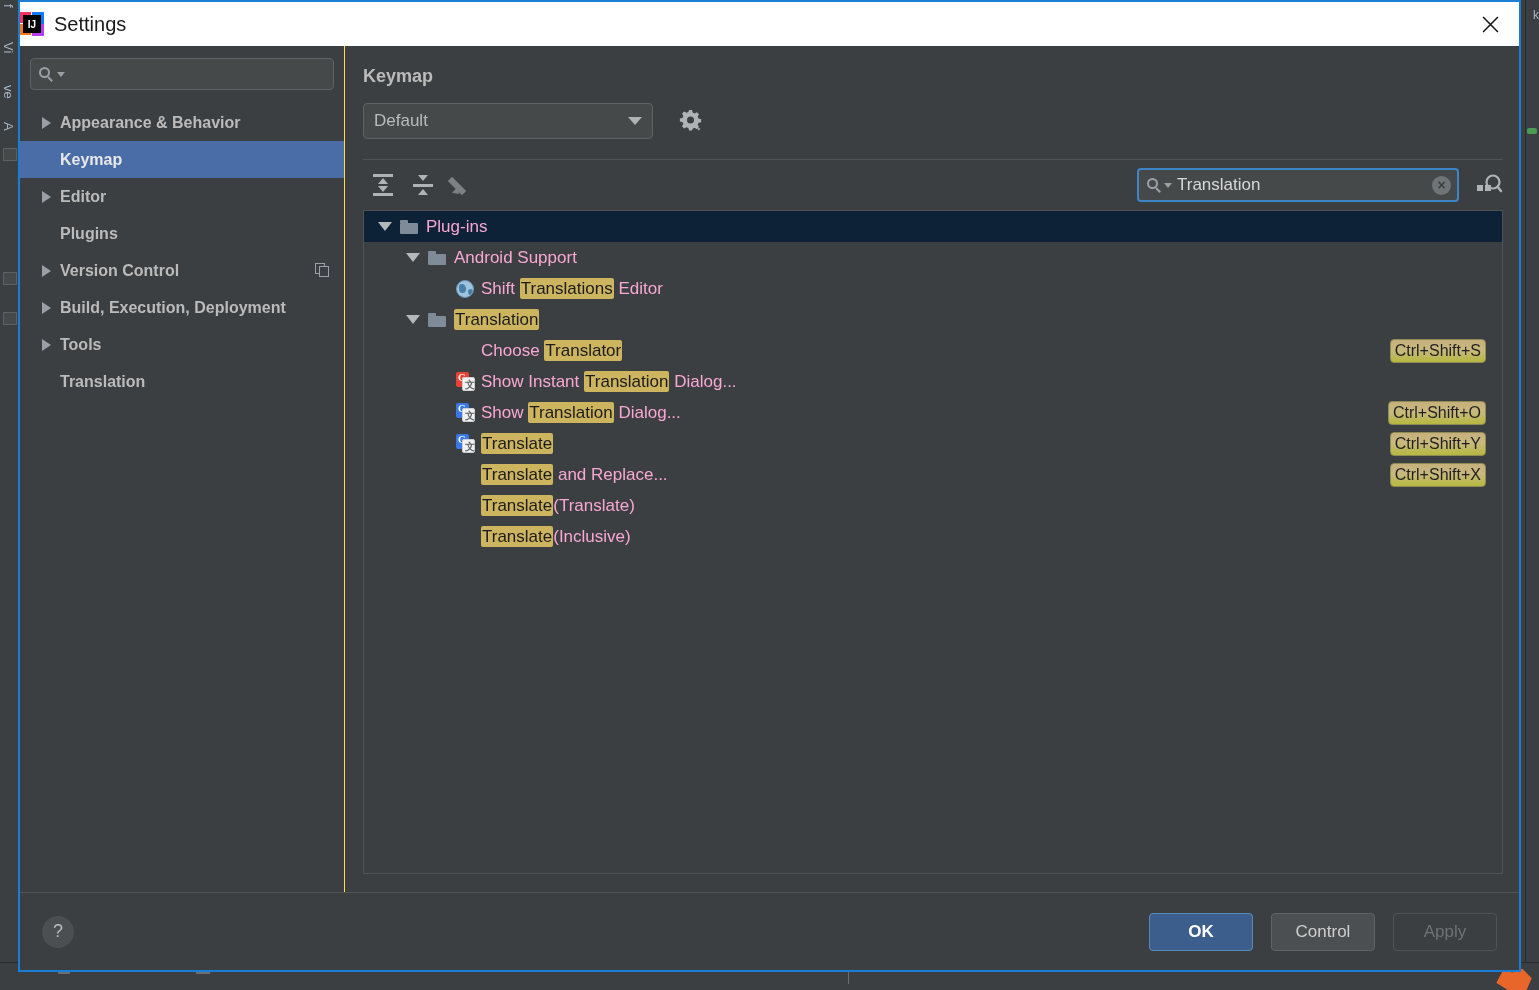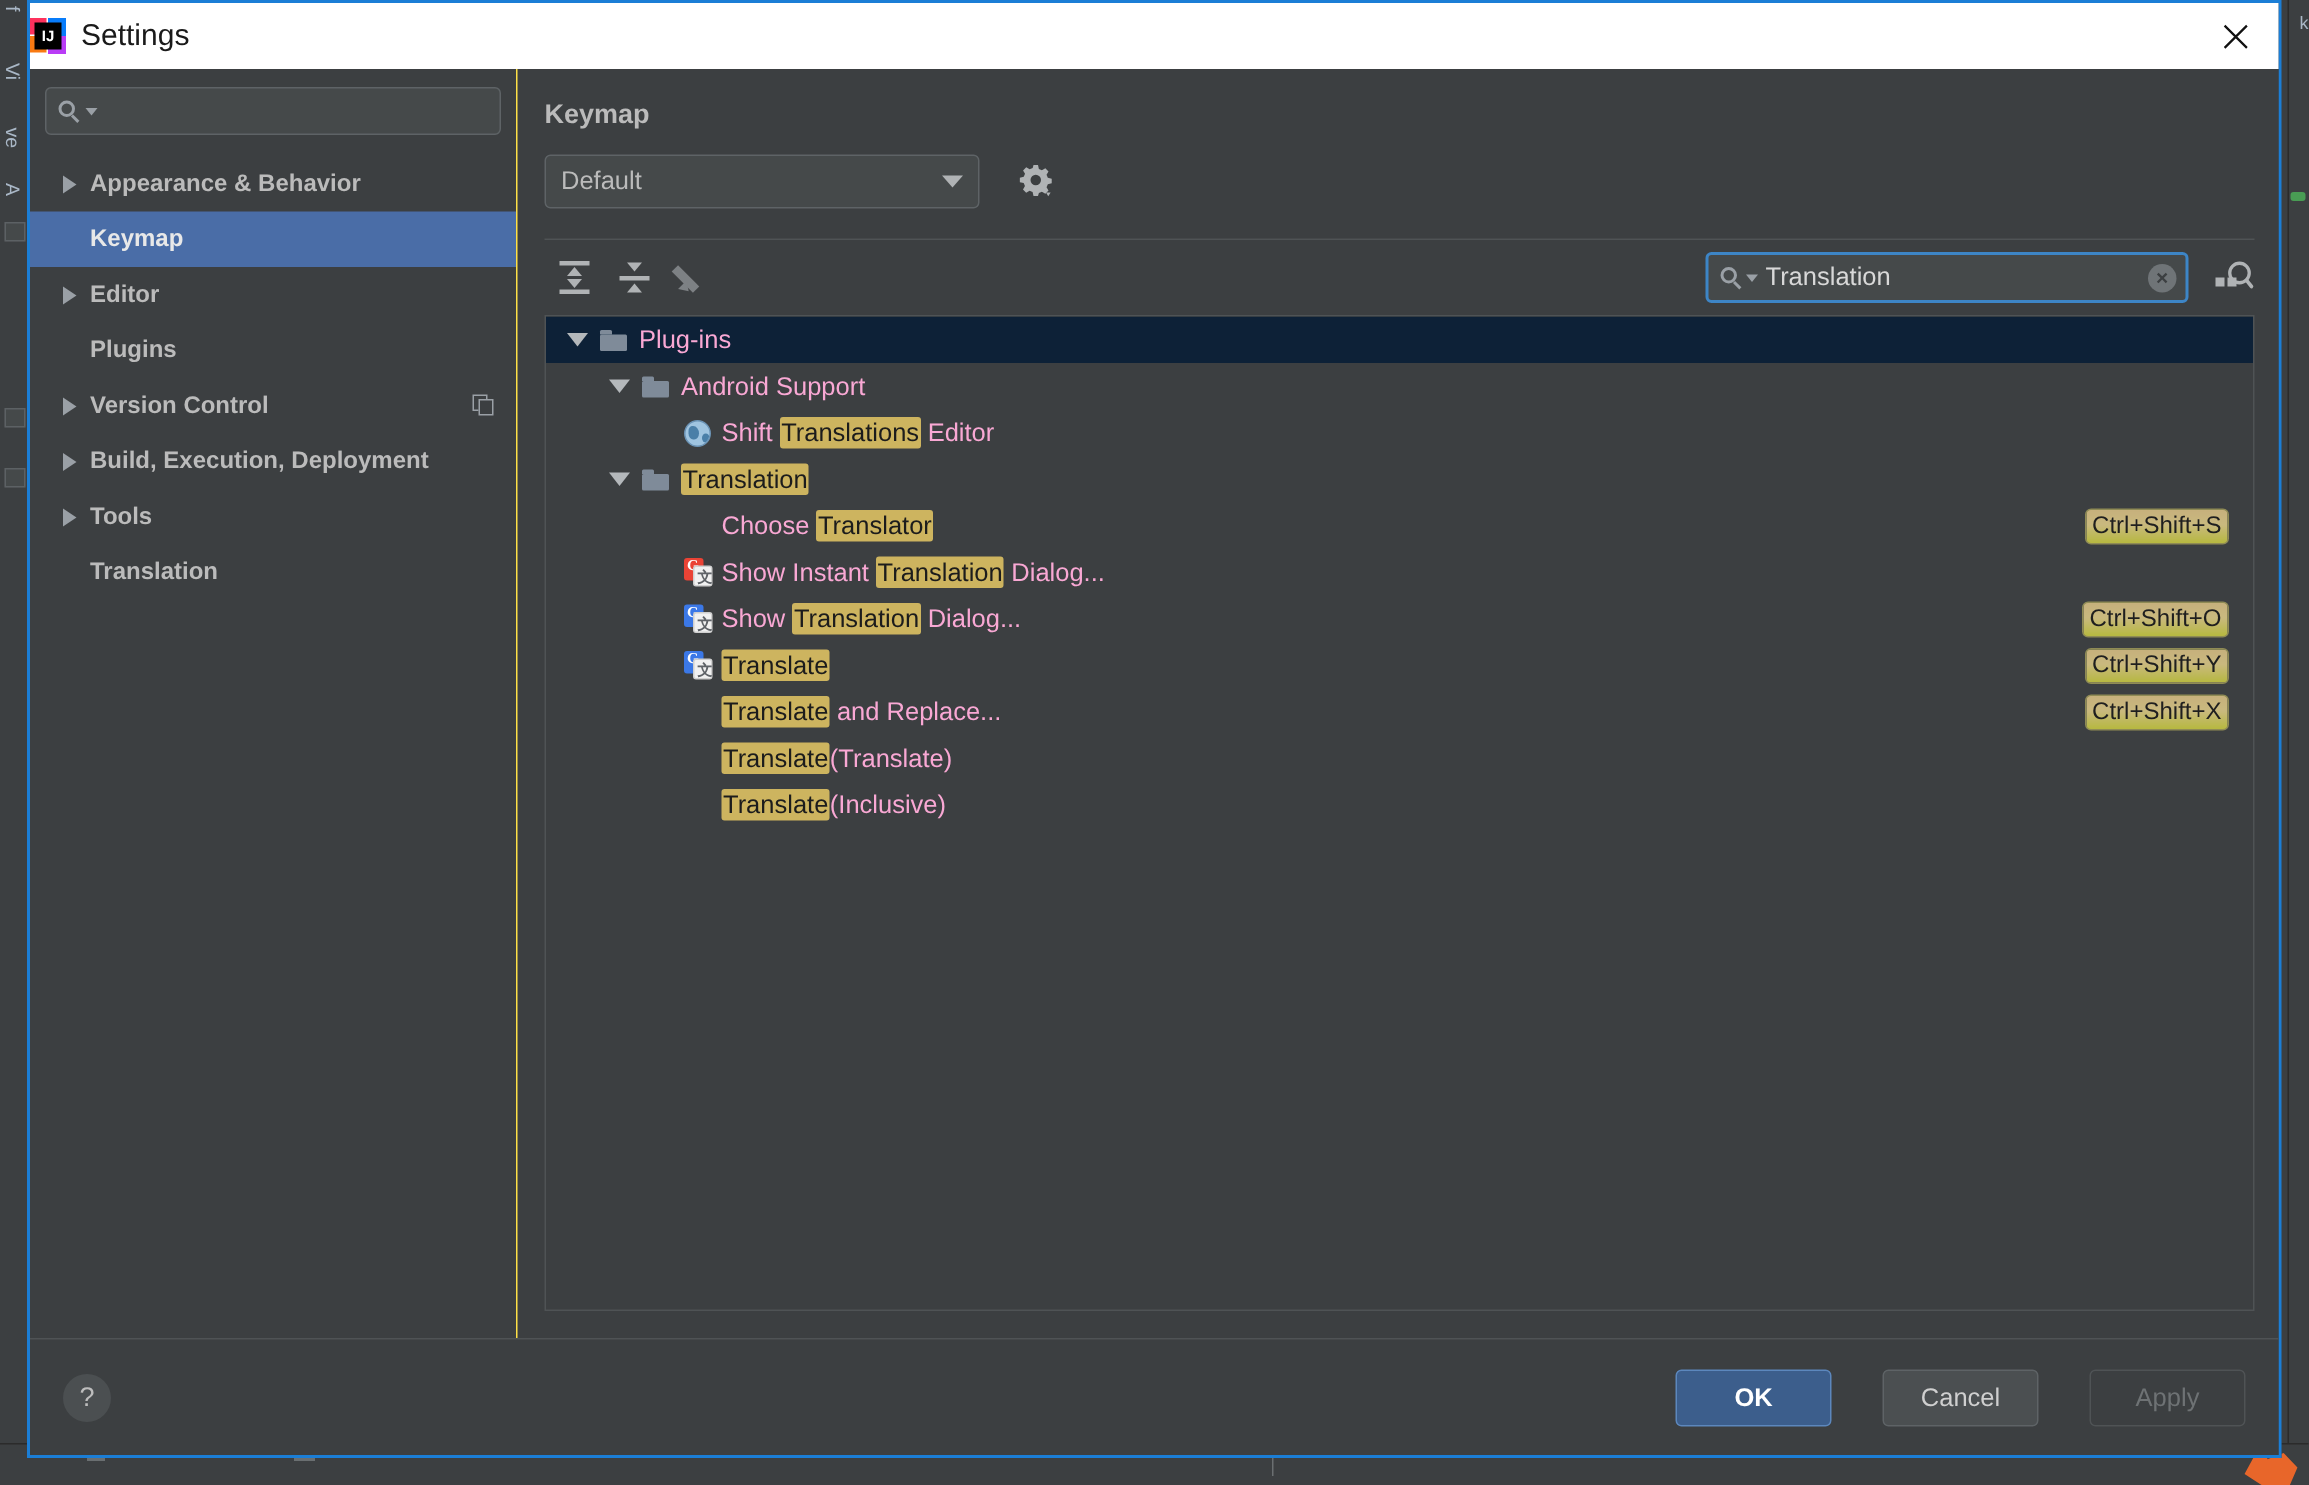--- a/index.html
+++ b/index.html
@@ -256,21 +256,21 @@
   
   #footer {
     flex: 0 0 auto; height: 78px; border-top: 1px solid #4f5355;
     display: flex; align-items: center; padding: 0 22px; background: #3c3f41;
   }
   #help-btn {
     width: 32px; height: 32px; border-radius: 50%; background: #4b4f51;
     color: #bdbdbd; font-size: 18px; display: flex; align-items: center;
     justify-content: center; cursor: pointer;
   }
-  .fbtns { margin-left: auto; display: flex; gap: 34px; }
+  .fbtns { margin-left: auto; display: flex; gap: 18px; }
   .fbtn {
     min-width: 104px; height: 38px; border-radius: 4px;
     display: flex; align-items: center; justify-content: center;
     font-size: 17px; cursor: pointer; padding: 0 16px;
   }
   .fbtn.primary { background: #3c5e8c; border: 1px solid #5c87bd; color: #ffffff; font-weight: bold; }
   .fbtn.normal  { background: #4b4f51; border: 1px solid #5e6366; color: #cfcfcf; }
   .fbtn.disabled { background: #3c3f41; border: 1px solid #4f5355; color: #6e7274; cursor: default; }
 </style>
 </head>
@@ -527,17 +527,17 @@
             <span><span class="hl">Translate</span><span class="plain">(Inclusive)</span></span>
           </div>
         </div>
     </div>
   </div>
 
   <div id="footer">
     <div id="help-btn">?</div>
     <div class="fbtns" id="footer-buttons">
         <div class="fbtn primary">OK</div>
-        <div class="fbtn normal">Cancel</div>
+        <div class="fbtn normal">Control</div>
         <div class="fbtn disabled">Apply</div>
       </div>
   </div>
 </div>
 
 </body></html>

